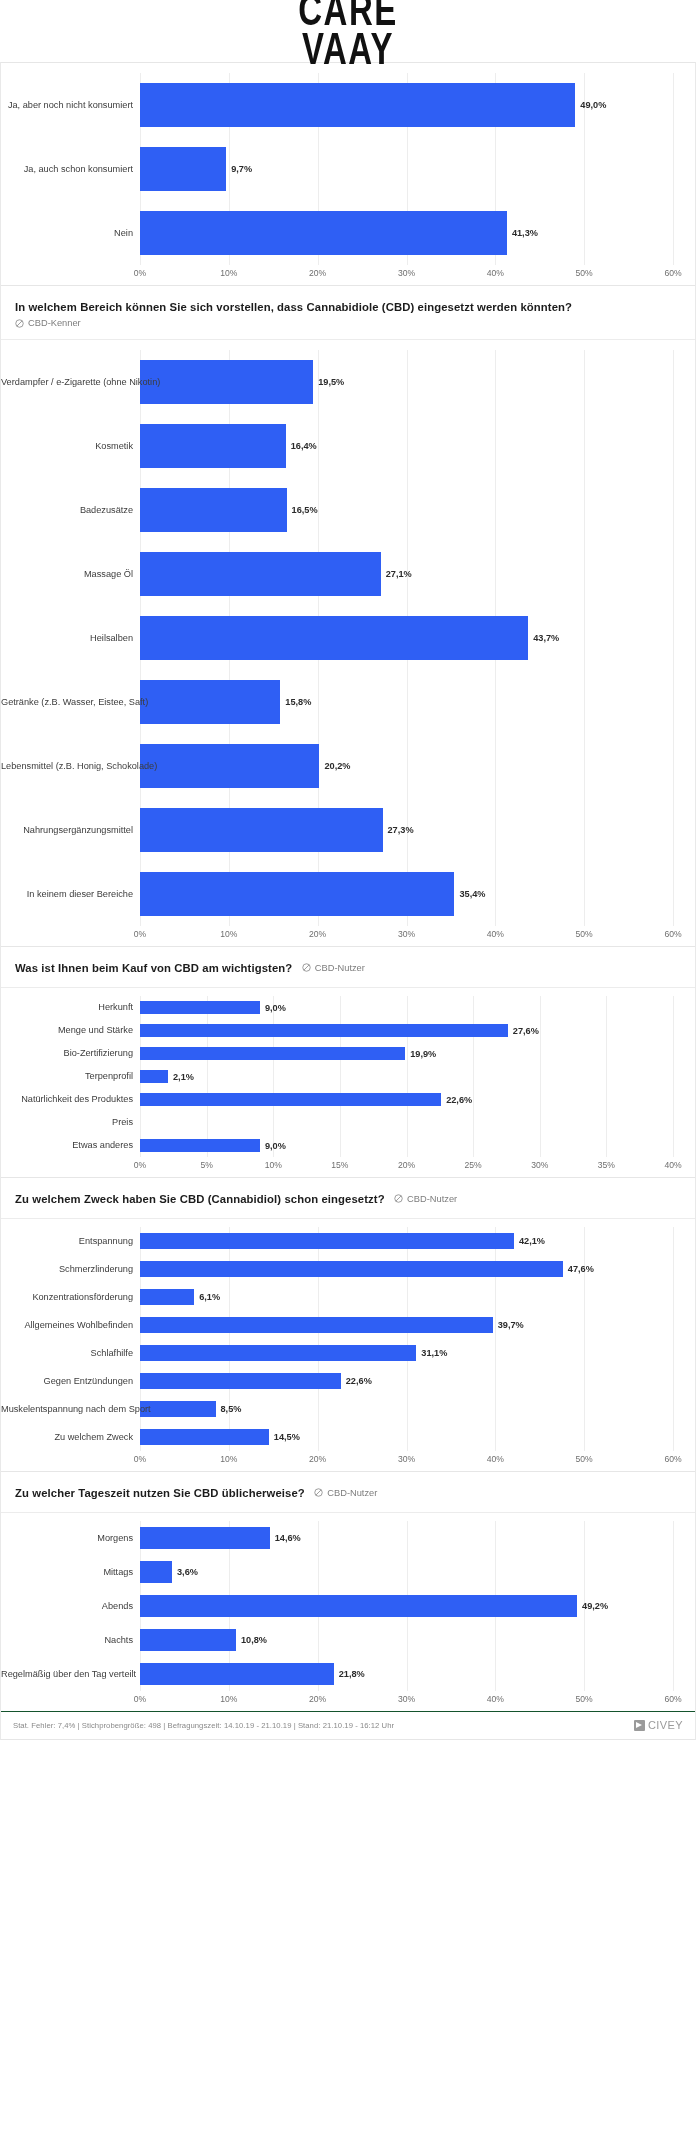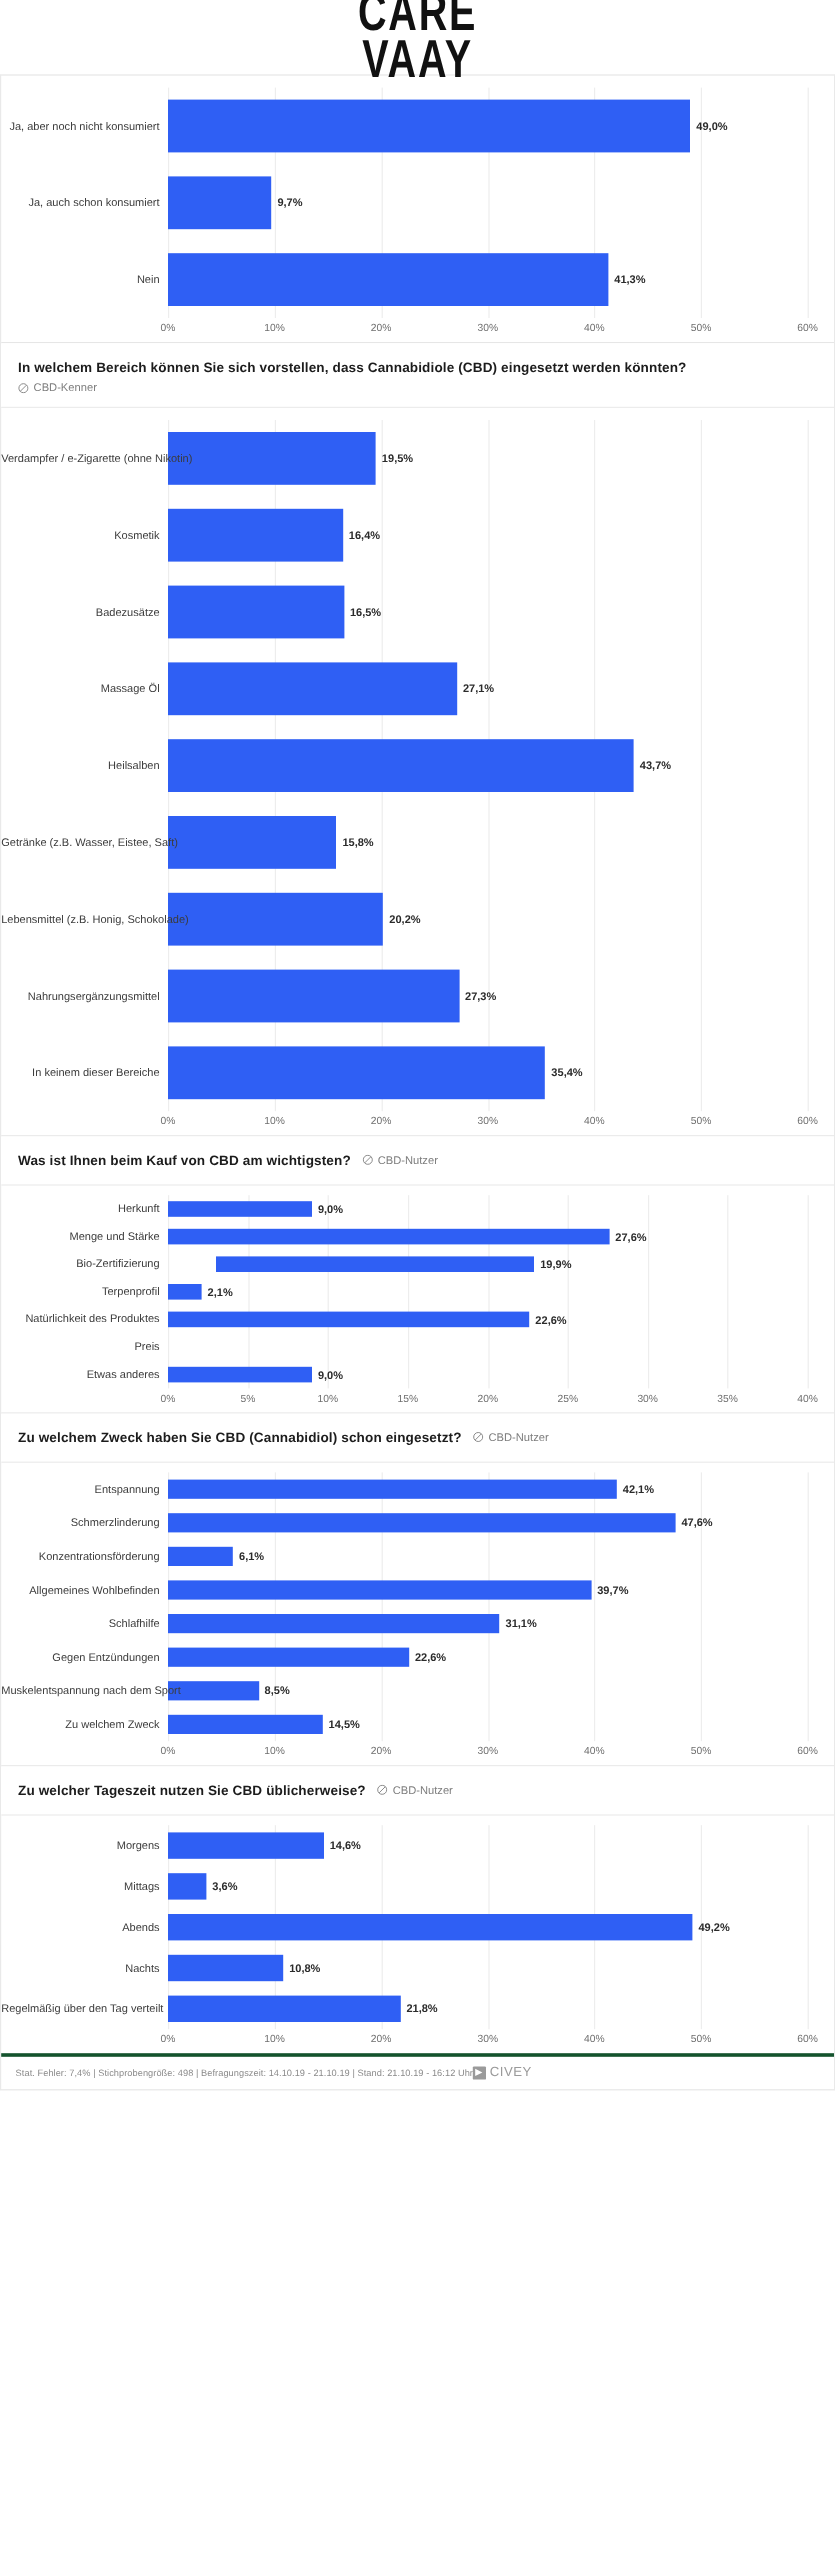--- a/index.html
+++ b/index.html
@@ -156,23 +156,23 @@
     font-size: 8.6px;
     color: #6f6f6f;
     transform: translateX(-50%);
     white-space: nowrap;
   }
 
   
   .footer {
     display: flex;
     align-items: center;
-    justify-content: flex-start;
+    justify-content: space-between;
     padding: 7px 12px 8px 12px;
-    border-top: 3px solid #14532d;
+    border-top: 1px solid #14532d;
   }
   .footer-text {
     font-size: 7.7px;
     color: #8a8a8a;
     letter-spacing: 0.05px;
   }
   .brand {
     display: flex;
     align-items: center;
     gap: 3px;
@@ -395,21 +395,21 @@
                   <span class="bar-val">9,0%</span>
                 </div>
               </div>
               <div class="row" style="height: 23px;">
                 <div class="cat-label">Menge und Stärke</div>
                 <div class="bar-area">
                   <div class="bar" style="width: 367.77px; height: 13px; background: rgb(47, 95, 244);"></div>
                   <span class="bar-val">27,6%</span>
                 </div>
               </div>
-              <div class="row" style="height: 23px; gap: 40px;">
+              <div class="row" style="height: 23px;">
                 <div class="cat-label">Bio-Zertifizierung</div>
                 <div class="bar-area">
                   <div class="bar" style="width: 265.167px; height: 13px; background: rgb(47, 95, 244);"></div>
                   <span class="bar-val">19,9%</span>
                 </div>
               </div>
               <div class="row" style="height: 23px;">
                 <div class="cat-label">Terpenprofil</div>
                 <div class="bar-area">
                   <div class="bar" style="width: 27.9825px; height: 13px; background: rgb(47, 95, 244);"></div>

